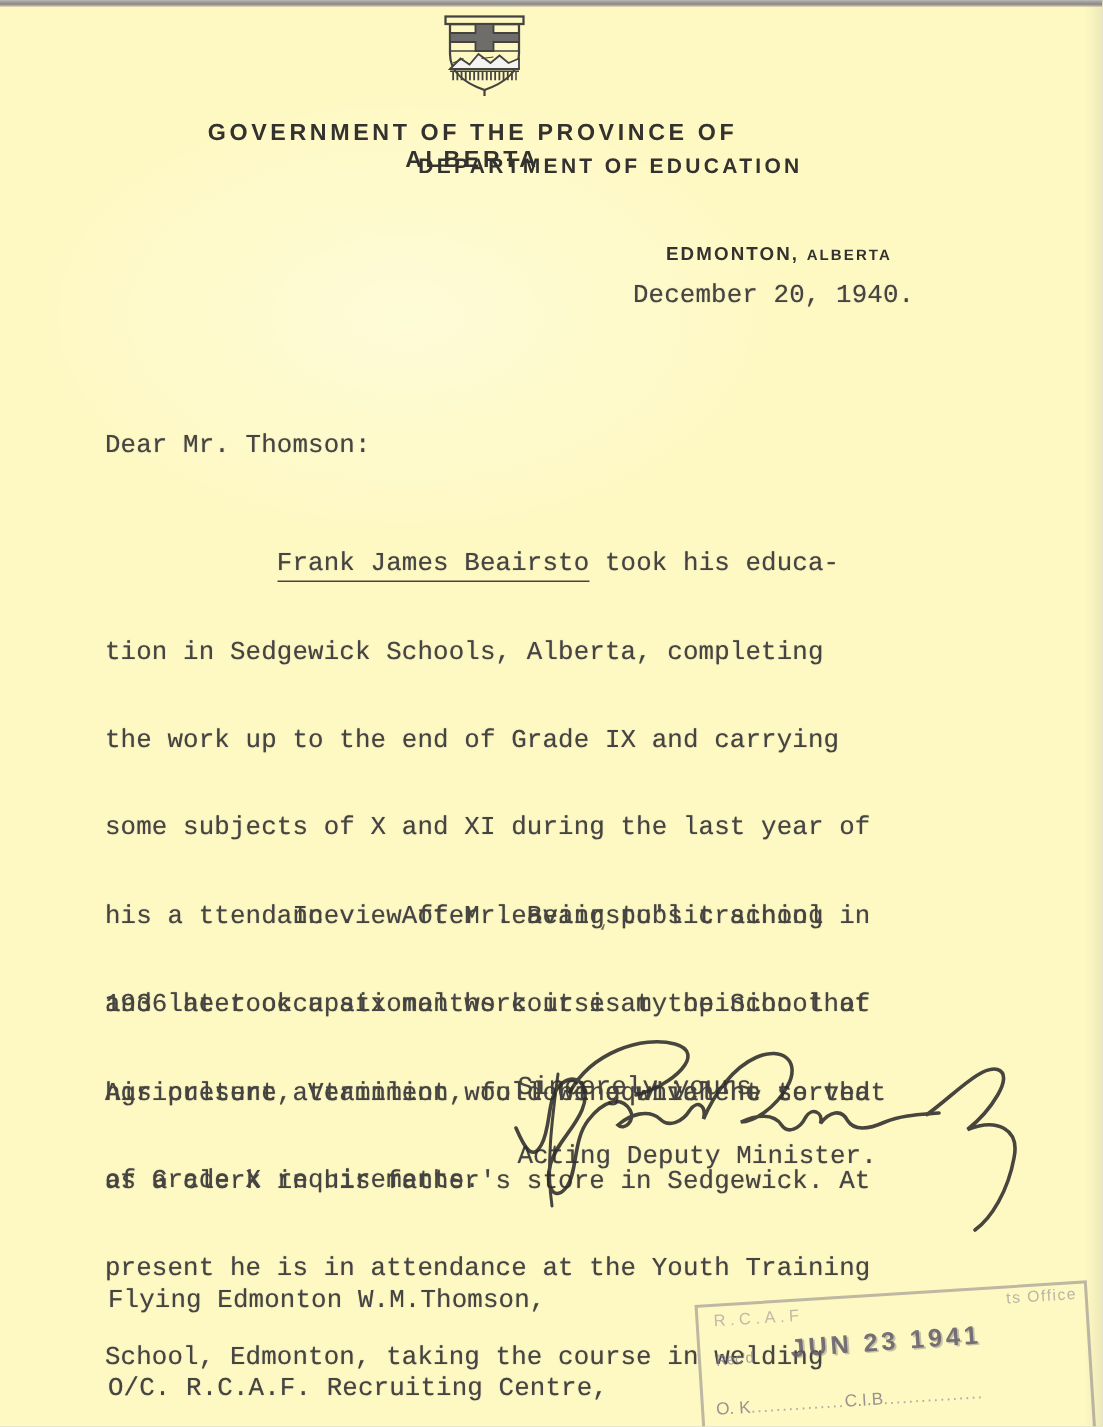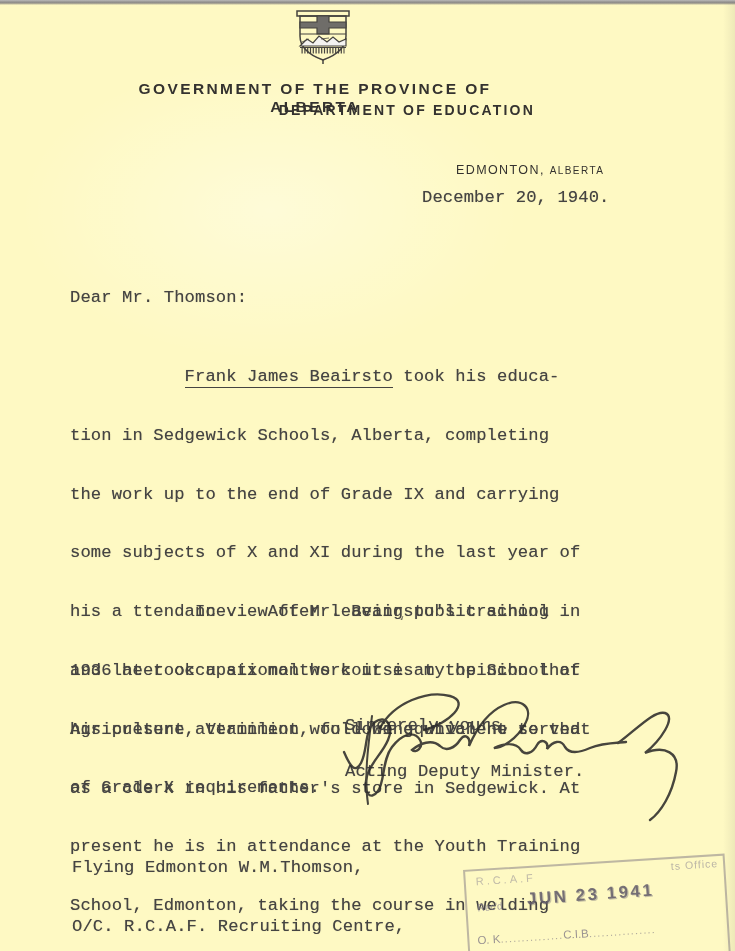--- a/index.html
+++ b/index.html
@@ -13,21 +13,21 @@
   .crease{top:696;left:0;right:0;height:5px;
           background:linear-gradient(180deg,rgba(255,255,255,0.65) 0%,rgba(168,164,158,0.22) 60%,rgba(255,255,255,0) 100%);}
   .shade-right{top:0;right:0;bottom:0;width:12px;
           background:linear-gradient(270deg,rgba(90,88,85,0.10),rgba(90,88,85,0));}
   .shade-glow{top:60px;left:20px;width:500px;height:300px;border-radius:50%;
           background:radial-gradient(closest-side,rgba(255,255,255,0.35),rgba(255,255,255,0));}
   
   .print{font-family:"Liberation Sans","DejaVu Sans",sans-serif;color:#34322f;}
   .gov{left:95px;top:80px;width:440px;text-align:center;font-size:15.5px;font-weight:bold;letter-spacing:2.4px;}
   .dept{left:95px;top:102px;width:440px;text-align:right;font-size:14px;font-weight:bold;letter-spacing:2.2px;}
-  .cityline{left:444px;top:160px;font-weight:normal;letter-spacing:1.4px;margin-left:12px;}
+  .cityline{left:444px;top:160px;font-weight:bold;letter-spacing:1.4px;}
   .cityline .big{font-size:12.5px;}
   .cityline .small{font-size:10px;margin-left:5px;}
   
   .tw{color:#454442;font-size:17.2px;white-space:pre;letter-spacing:0.1px;
       text-shadow:0 0 0.7px rgba(69,68,66,0.55);}
   .lines div{line-height:20.8px;}
   .dateline{left:422px;top:188px;}
   .salutation{left:70px;top:288px;}
   .para1{left:70px;top:329px;}
   .para2{left:70px;top:564px;}

